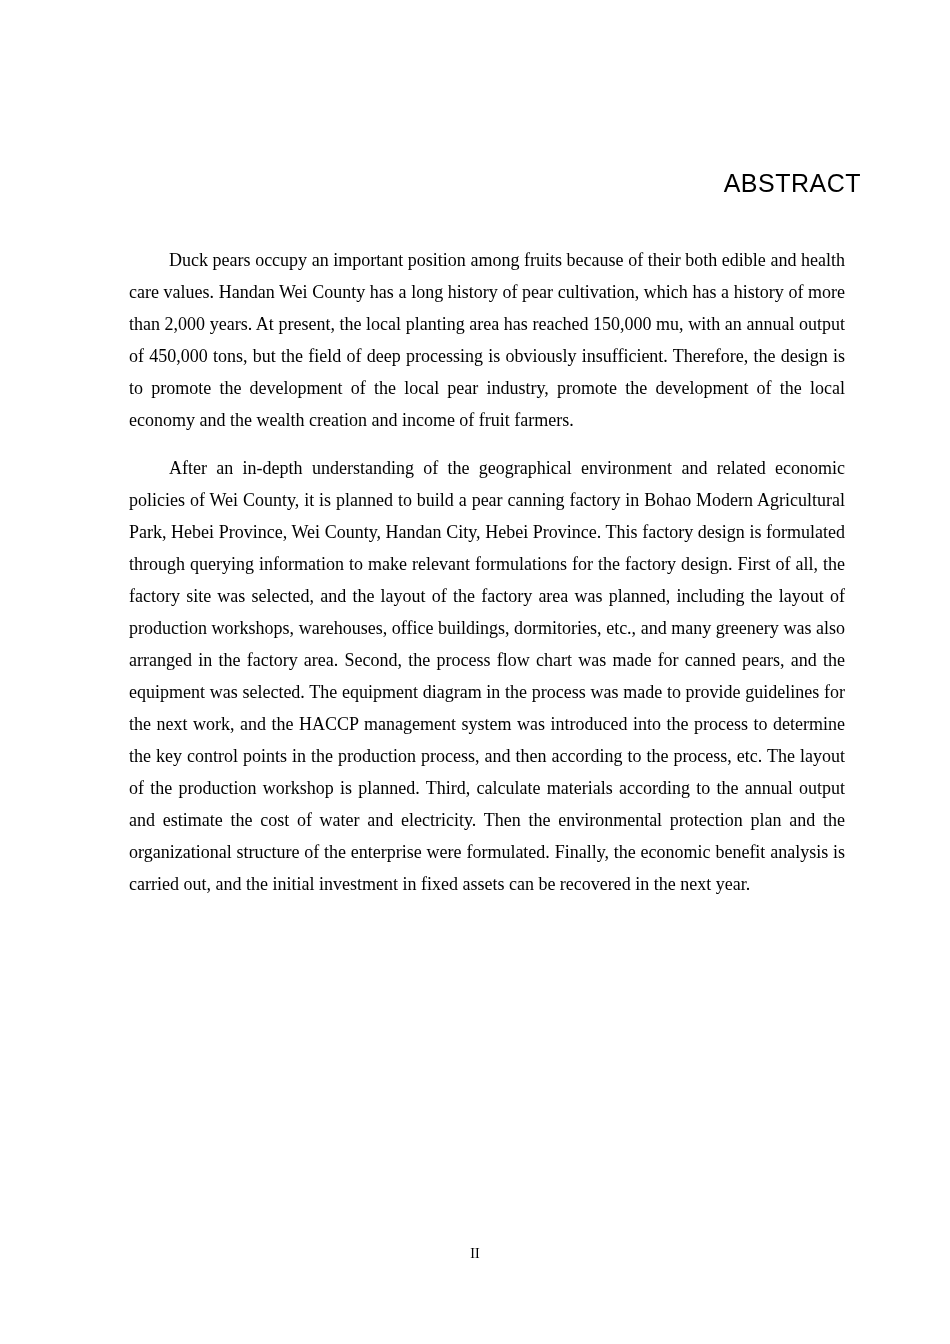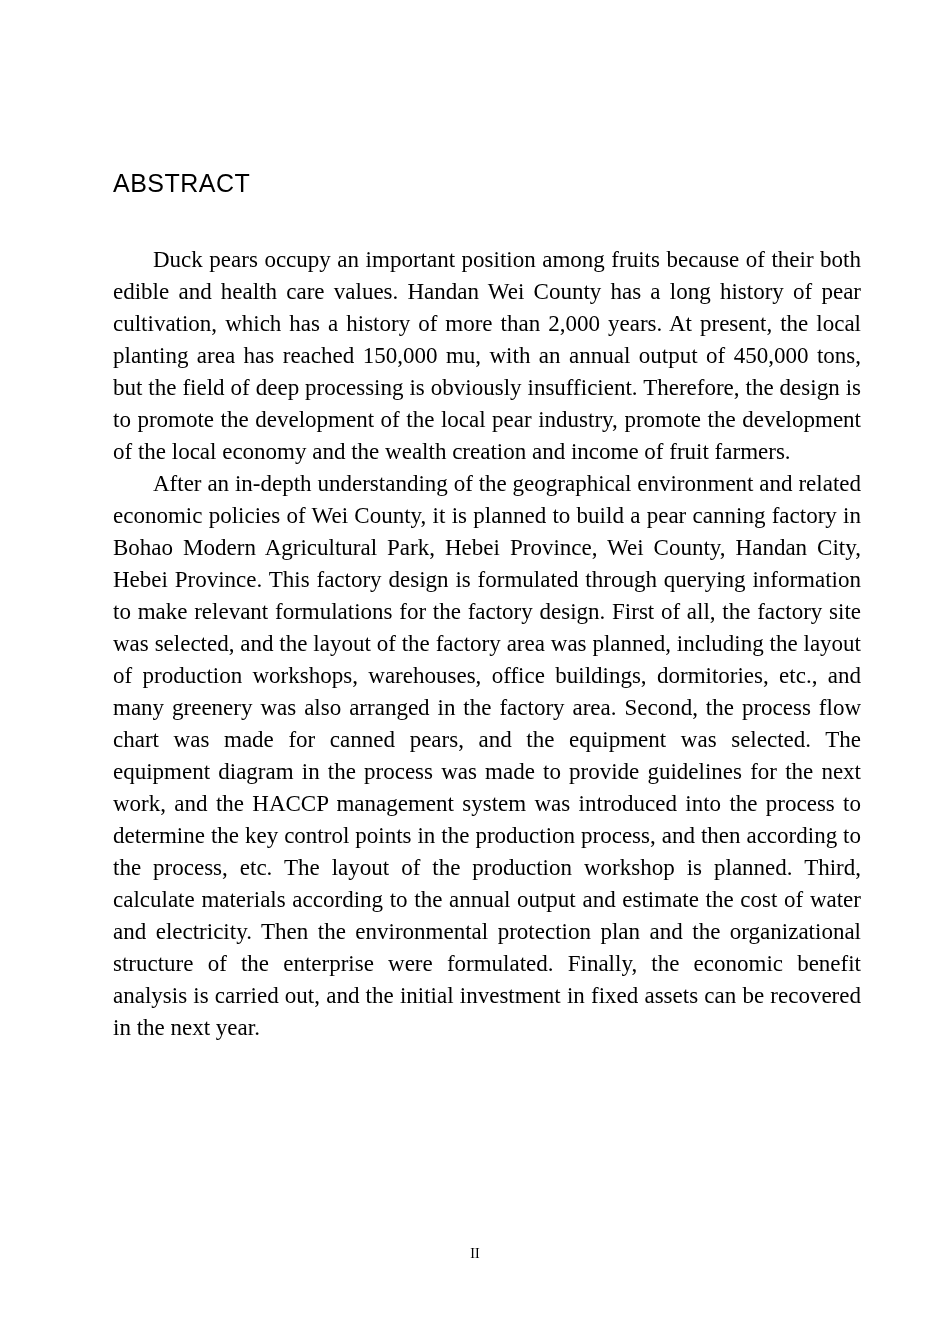--- a/index.html
+++ b/index.html
@@ -18,33 +18,33 @@
     overflow: hidden;
   }
   .content {
     position: absolute;
     top: 0;
     left: 113px;
     width: 748px;
   }
   .title {
     margin-top: 168px;
-    text-align: left;
+    text-align: right;
     font-family: "Liberation Sans", sans-serif;
     font-size: 25px;
     font-weight: 500;
     letter-spacing: 0.5px;
     line-height: 30px;
   }
   .body-text {
     margin-top: 46px;
   }
   .para {
-    margin: 0;
-    font-size: 23px;
+    margin: 16px;
+    font-size: 18px;
     line-height: 32px;
     text-align: justify;
     text-indent: 40px;
   }
   .keywords {
     margin: 0;
     font-size: 18.5px;
     line-height: 32px;
     text-indent: 40px;
   }

